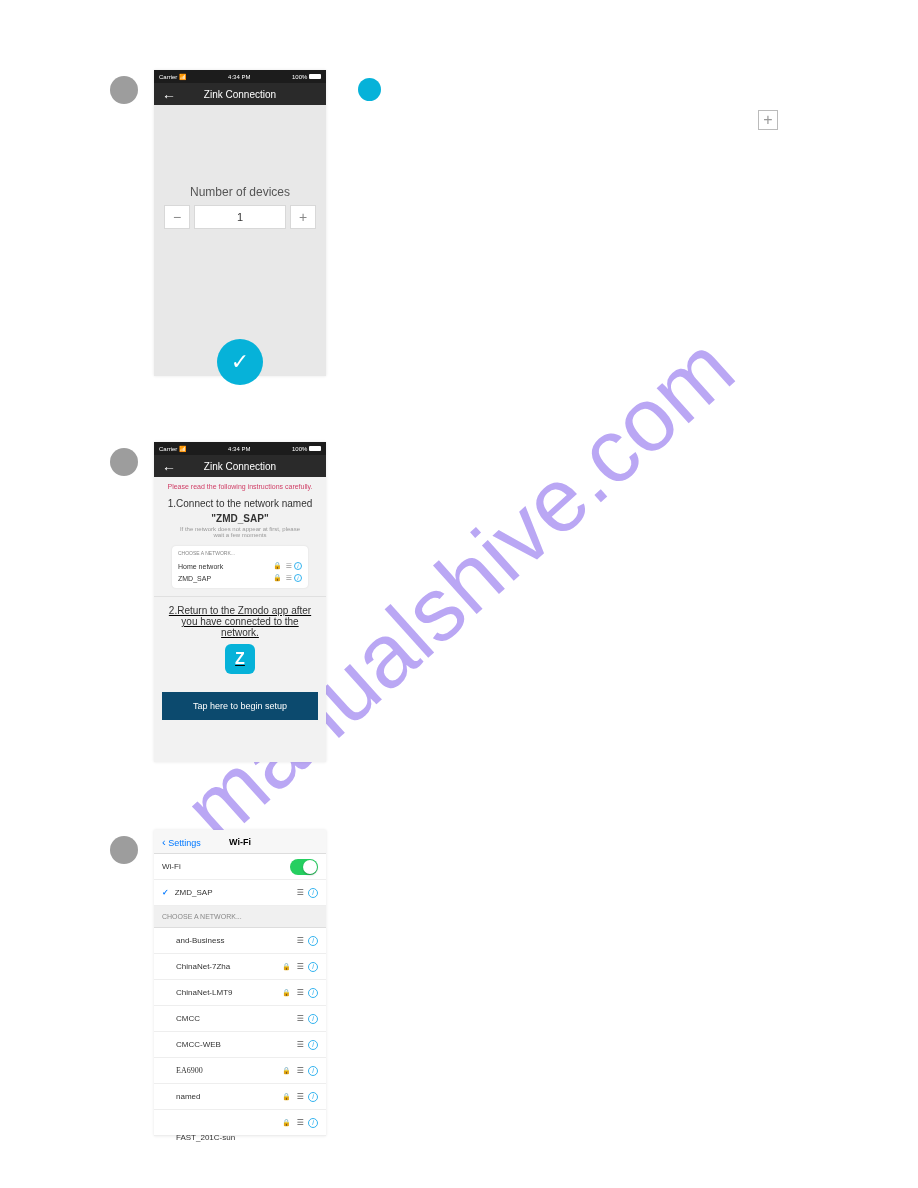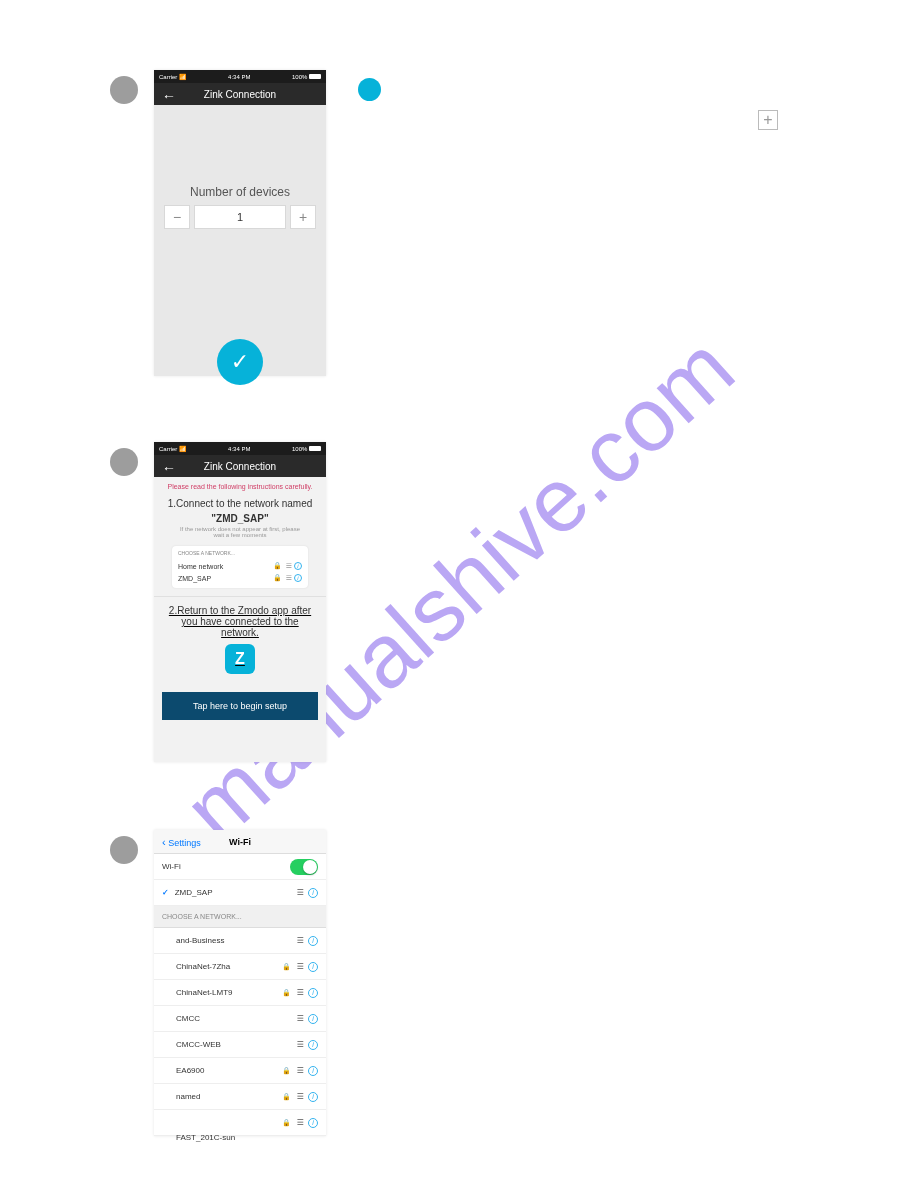--- a/index.html
+++ b/index.html
@@ -277,21 +277,21 @@
         </span>
       </div>
       <div class="wifi-row">
         <span class="left" style="padding-left: 14px;">CMCC-WEB</span>
         <span class="right">
           <span>☰</span> 
           <span class="info-i">i</span>
         </span>
       </div>
       <div class="wifi-row">
-        <span class="left" style="padding-left: 14px;">EA6900</span>
+        <span class="left" style="padding-left: 14px; font-family: Liberation Serif, serif;">EA6900</span>
         <span class="right">
           <span class="lock"></span>
           <span>☰</span> 
           <span class="info-i">i</span>
         </span>
       </div>
       <div class="wifi-row">
         <span class="left" style="padding-left: 14px;">named</span>
         <span class="right">
           <span class="lock"></span>

